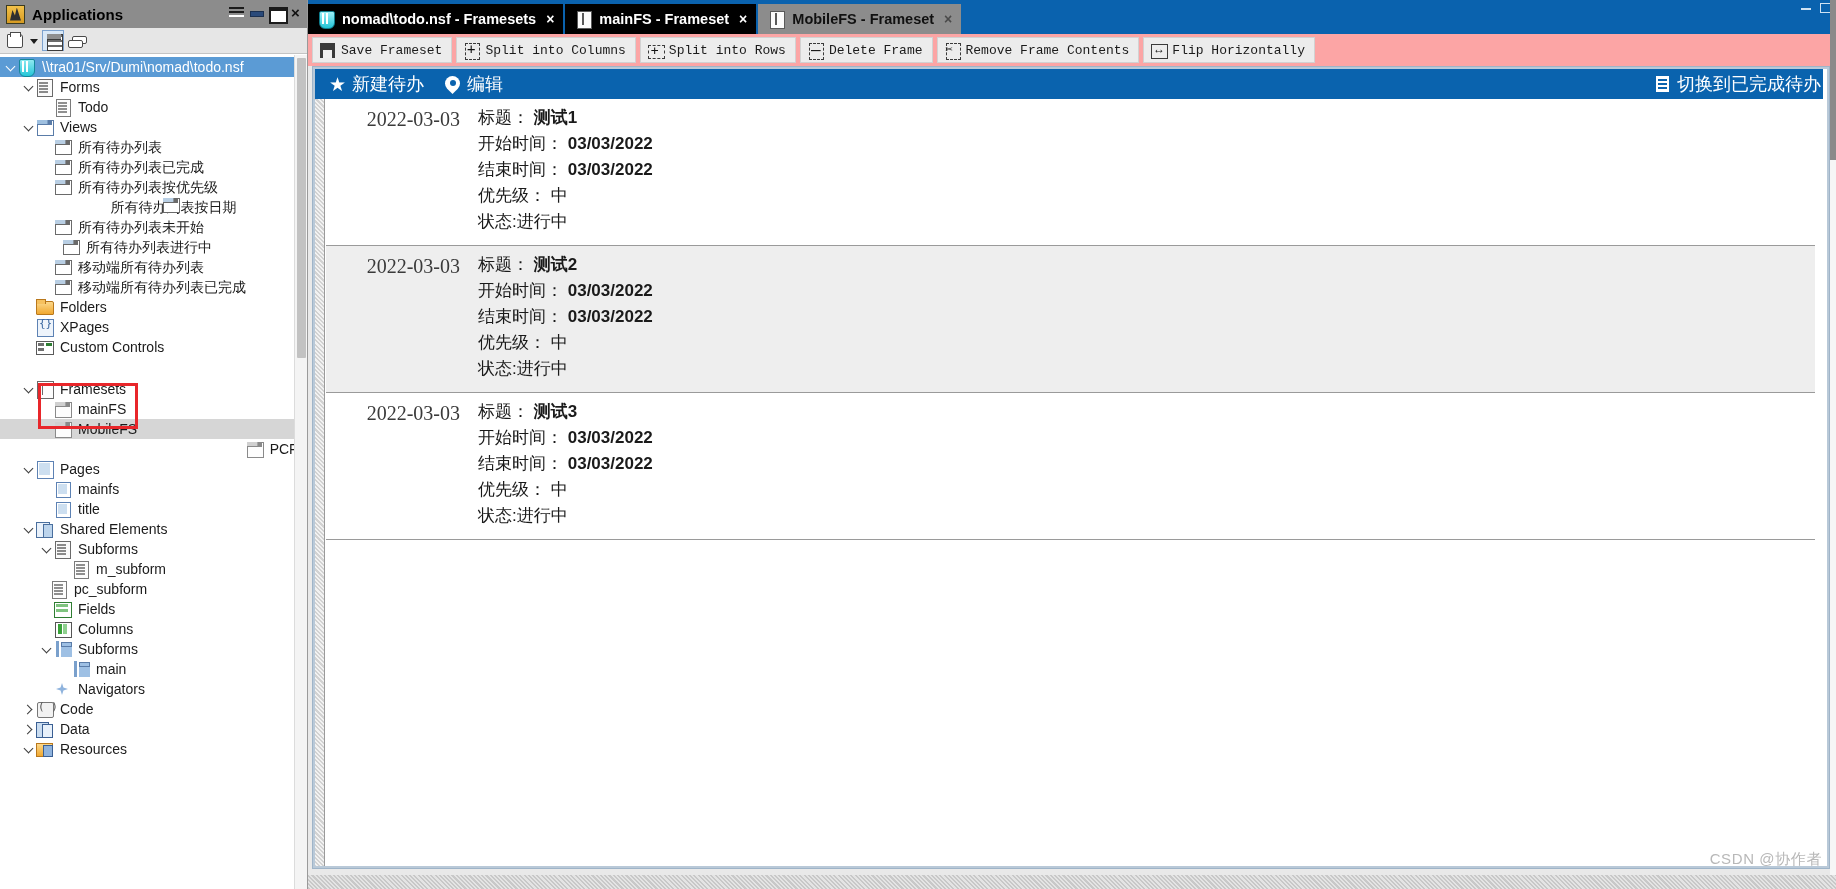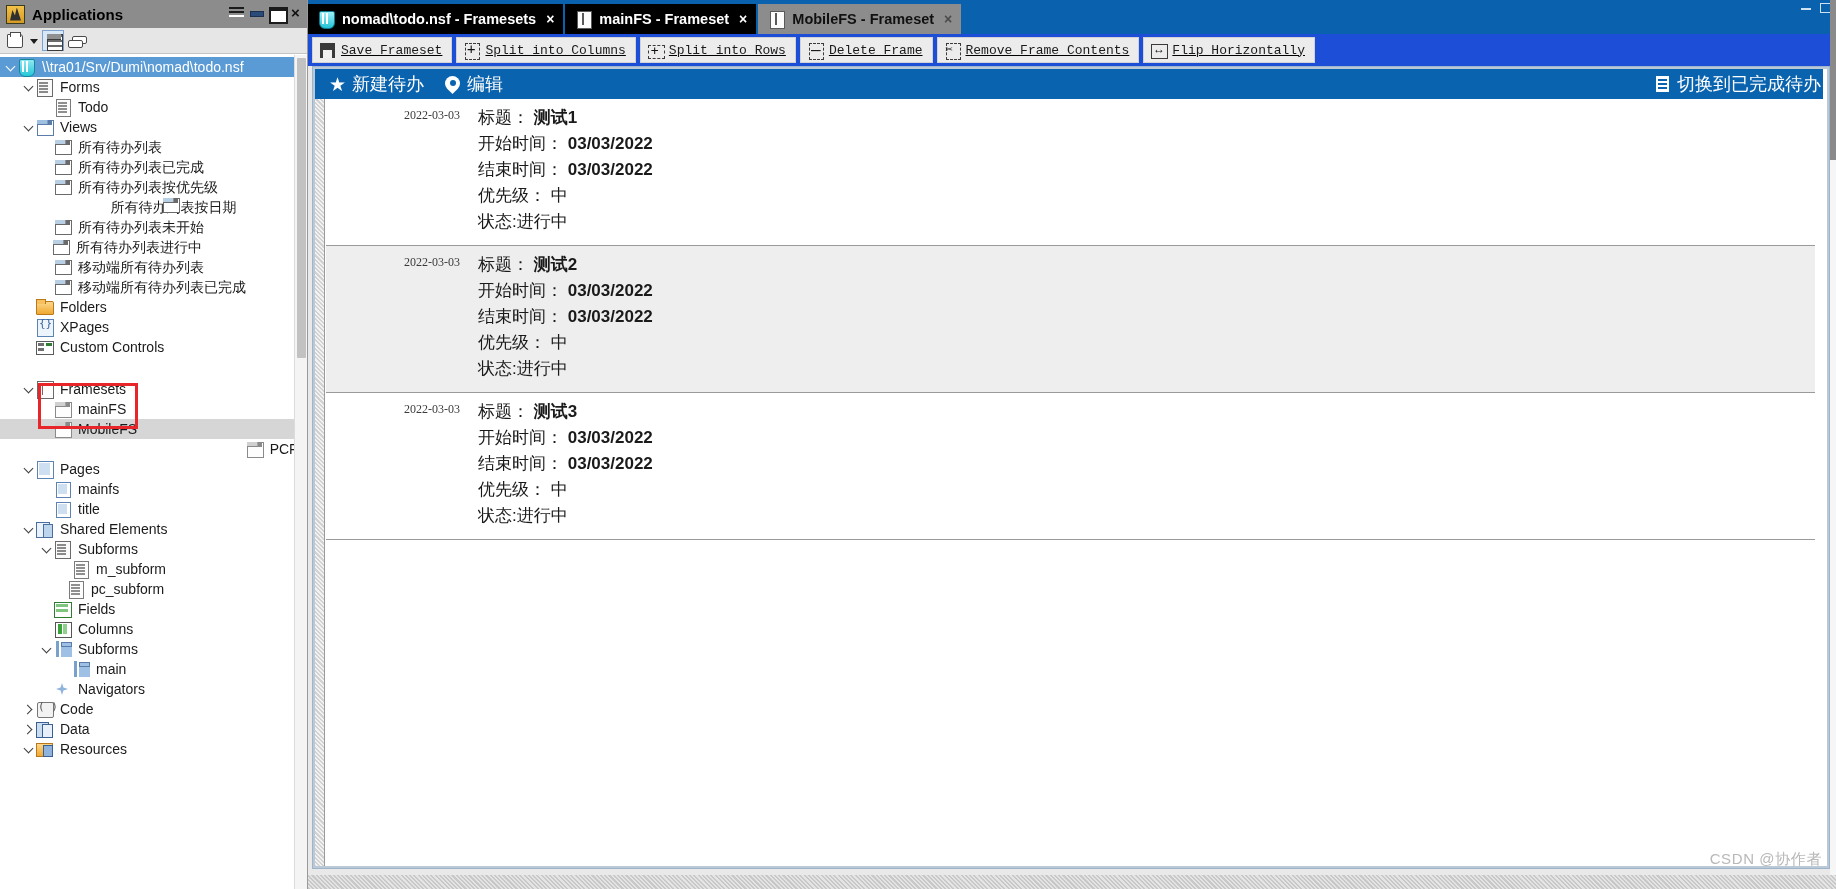--- a/index.html
+++ b/index.html
@@ -355,24 +355,23 @@
   }
   .tab-close {
     margin-left: 10px; font-size: 14px; font-weight: bold; line-height: 1;
     cursor: default;
   }
   .tab.inactive .tab-close { color: #ffffff; }
   .tab.active .tab-close { color: #4a4a4a; }
 
   #toolbar {
     position: absolute; left: 0; top: 34px; right: 0; height: 32px;
-    background: #1d4ed8;
+    background: #fca5a5;
     display: flex; align-items: center;
     padding-left: 4px;
-    text-decoration: underline;
   }
   .tbtn {
     height: 26px; display: flex; align-items: center;
     padding: 0 9px 0 6px; margin-right: 4px;
     background: #ececec; border: 1px solid #d2d2d2;
     font-family: "Liberation Mono", "DejaVu Sans Mono", monospace;
     font-size: 13px; color: #1a1a1a; white-space: nowrap; cursor: default;
   }
   .tbtn-ico { width: 17px; height: 17px; position: relative; margin-right: 5px; }
   .bi-save::before {
@@ -483,21 +482,21 @@
   .todo-row {
     display: flex;
     border-bottom: 1px solid #9a9a9a;
     padding: 6px 0 10px 0;
   }
   .todo-row.alt { background: #eeeeee; }
   .todo-date {
     width: 152px; min-width: 152px;
     text-align: right; padding-right: 18px;
     font-family: "Liberation Serif", "DejaVu Serif", serif;
-    font-size: 12px; color: #3a3a3a;
+    font-size: 20px; color: #3a3a3a;
     padding-top: 3px;
   }
   .todo-fields { font-size: 17px; color: #1a1a1a; line-height: 26px; }
   .fld-label { }
   .fld-value { font-weight: bold; }
   .fld-value.plain { font-weight: normal; }
 
   
   #content-vscroll {
     position: absolute; right: 0px; top: 0px; width: 12px; bottom: 0;
@@ -590,21 +589,21 @@
         <div class="node" style="padding-left: 40px; flex-direction: column;">
           <span class="twisty"></span>
           <span class="ni i-view"></span>
           <span class="nlabel">所有待办列表按日期</span>
         </div>
         <div class="node" style="padding-left: 40px;">
           <span class="twisty"></span>
           <span class="ni i-view"></span>
           <span class="nlabel">所有待办列表未开始</span>
         </div>
-        <div class="node" style="padding-left: 38px;">
+        <div class="node" style="padding-left: 48px;">
           <span class="twisty"></span>
           <span class="ni i-view"></span>
           <span class="nlabel">所有待办列表进行中</span>
         </div>
         <div class="node" style="padding-left: 40px;">
           <span class="twisty"></span>
           <span class="ni i-view"></span>
           <span class="nlabel">移动端所有待办列表</span>
         </div>
         <div class="node" style="padding-left: 40px;">
@@ -670,21 +669,21 @@
         <div class="node" style="padding-left: 40px;">
           <span class="twisty open"></span>
           <span class="ni i-subforms"></span>
           <span class="nlabel">Subforms</span>
         </div>
         <div class="node" style="padding-left: 58px;">
           <span class="twisty"></span>
           <span class="ni i-doc"></span>
           <span class="nlabel">m_subform</span>
         </div>
-        <div class="node" style="padding-left: 53px;">
+        <div class="node" style="padding-left: 36px;">
           <span class="twisty"></span>
           <span class="ni i-doc"></span>
           <span class="nlabel">pc_subform</span>
         </div>
         <div class="node" style="padding-left: 40px;">
           <span class="twisty"></span>
           <span class="ni i-fields"></span>
           <span class="nlabel">Fields</span>
         </div>
         <div class="node" style="padding-left: 40px;">

